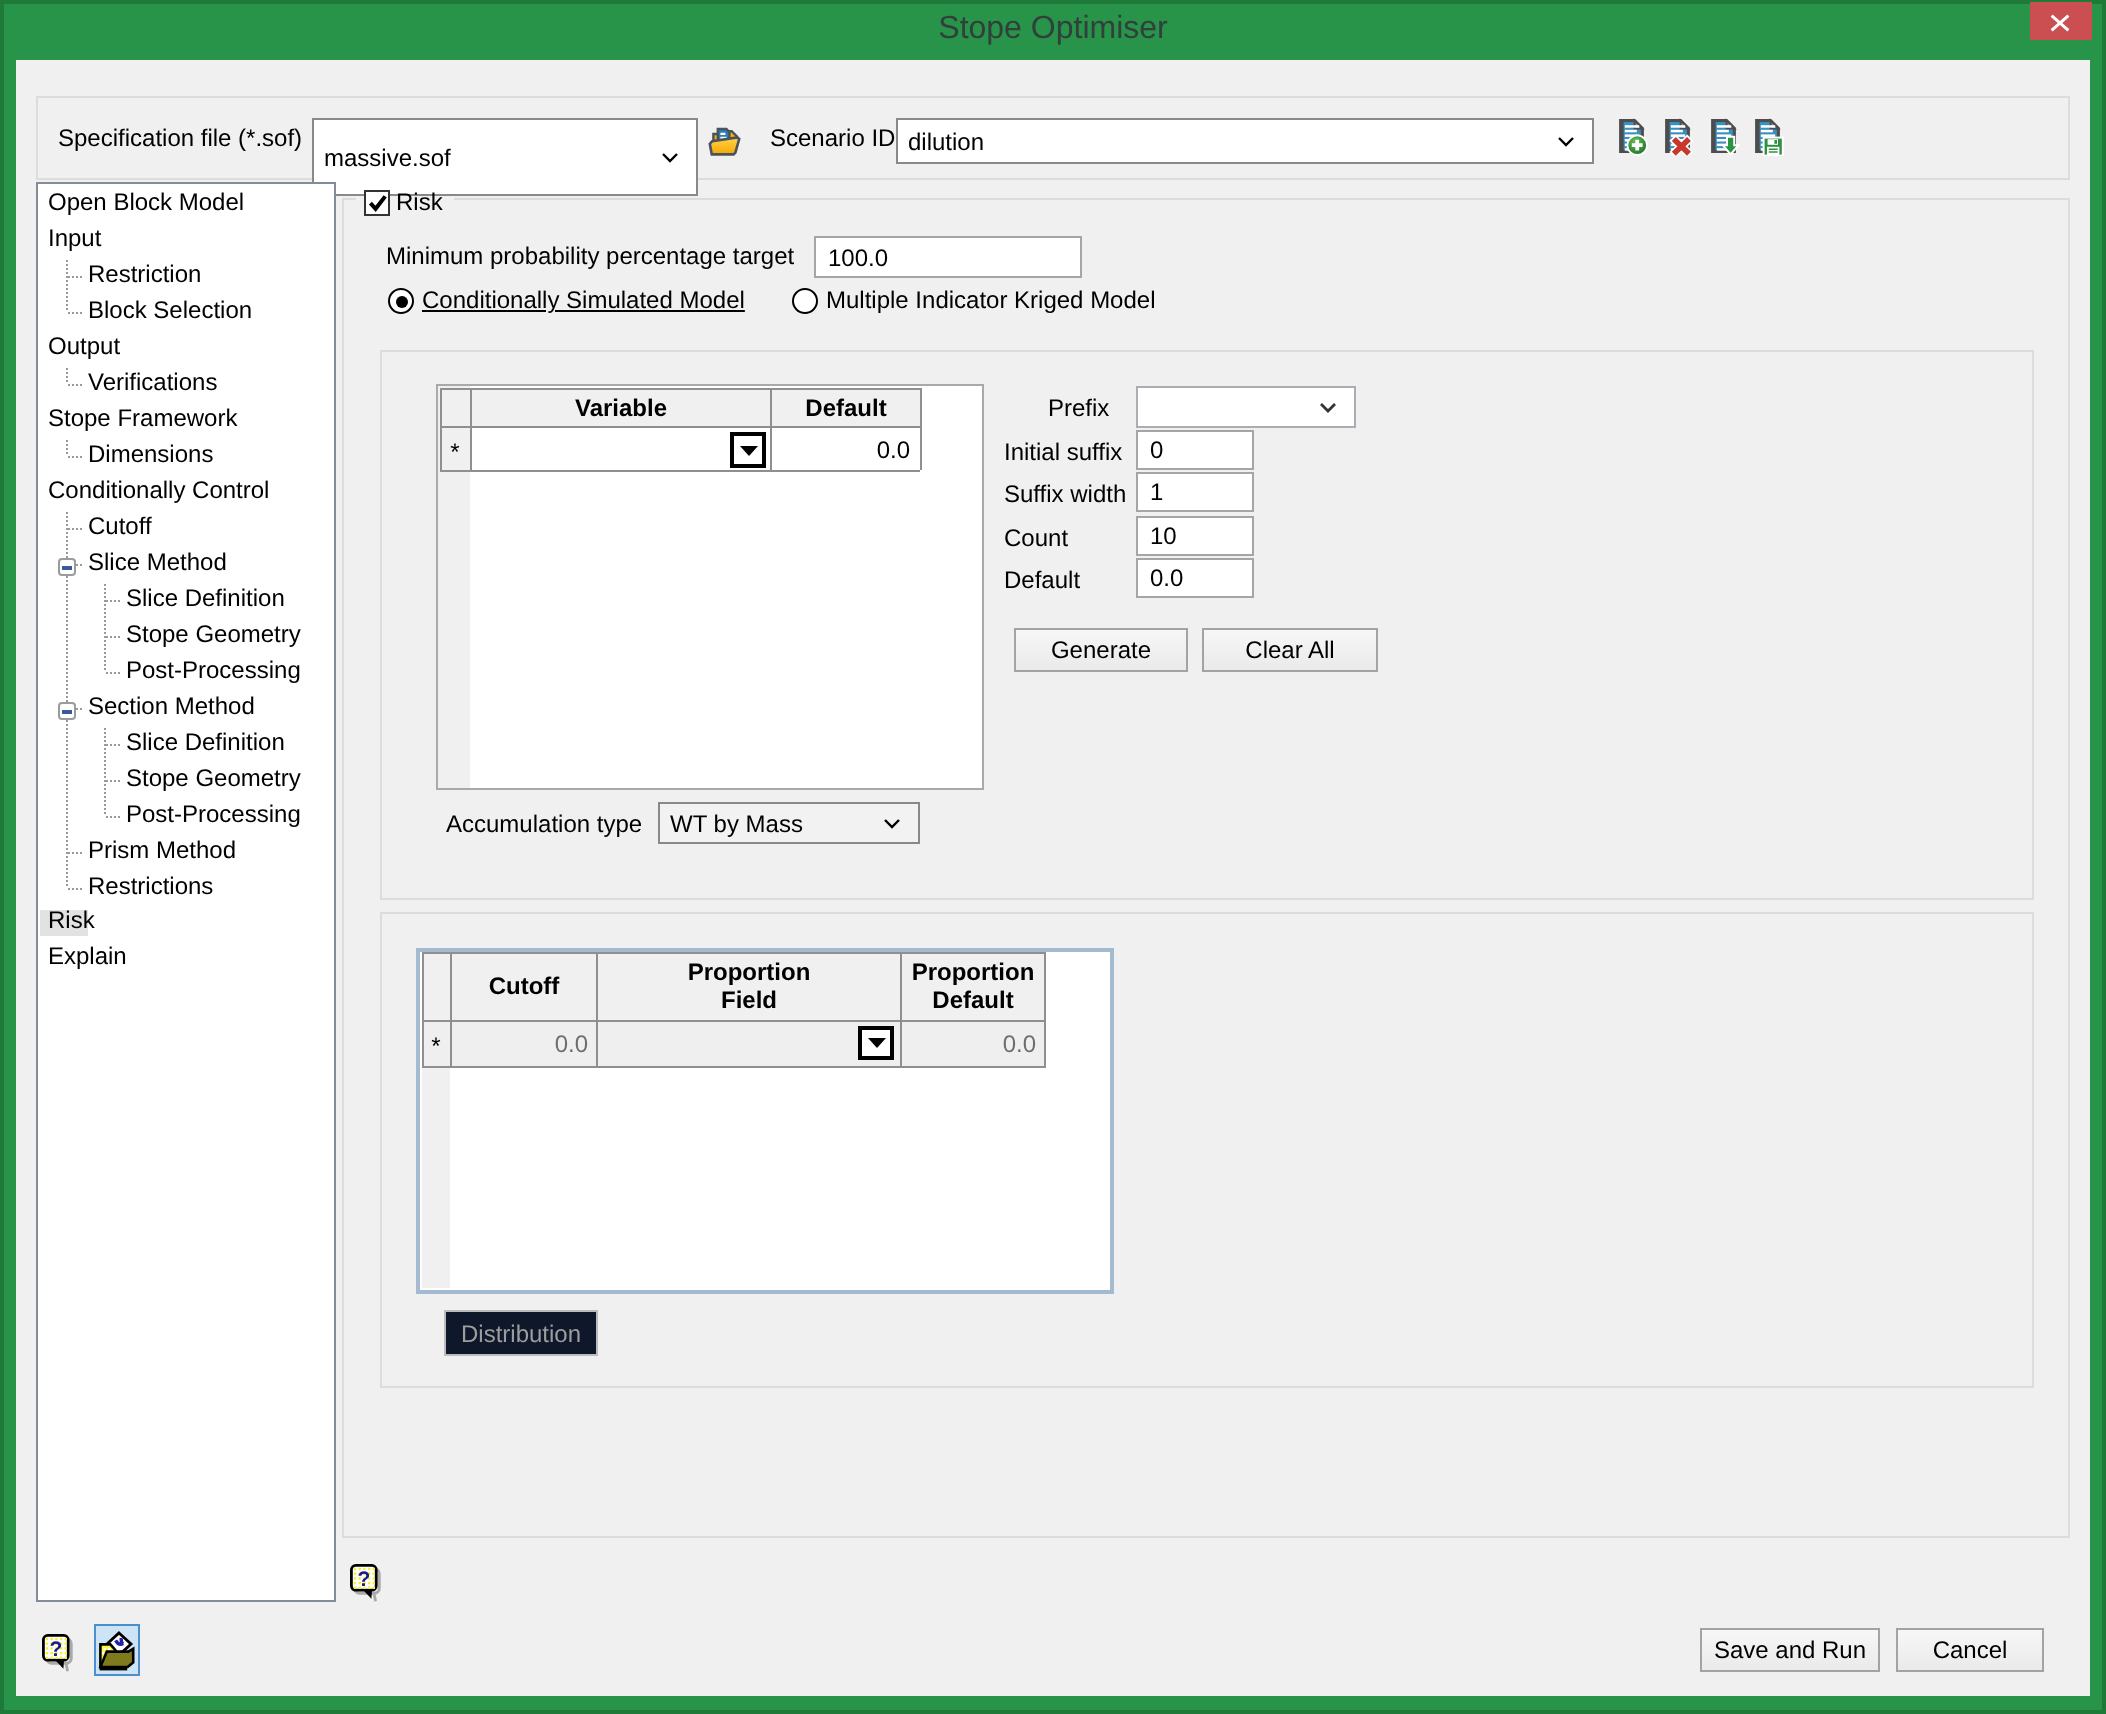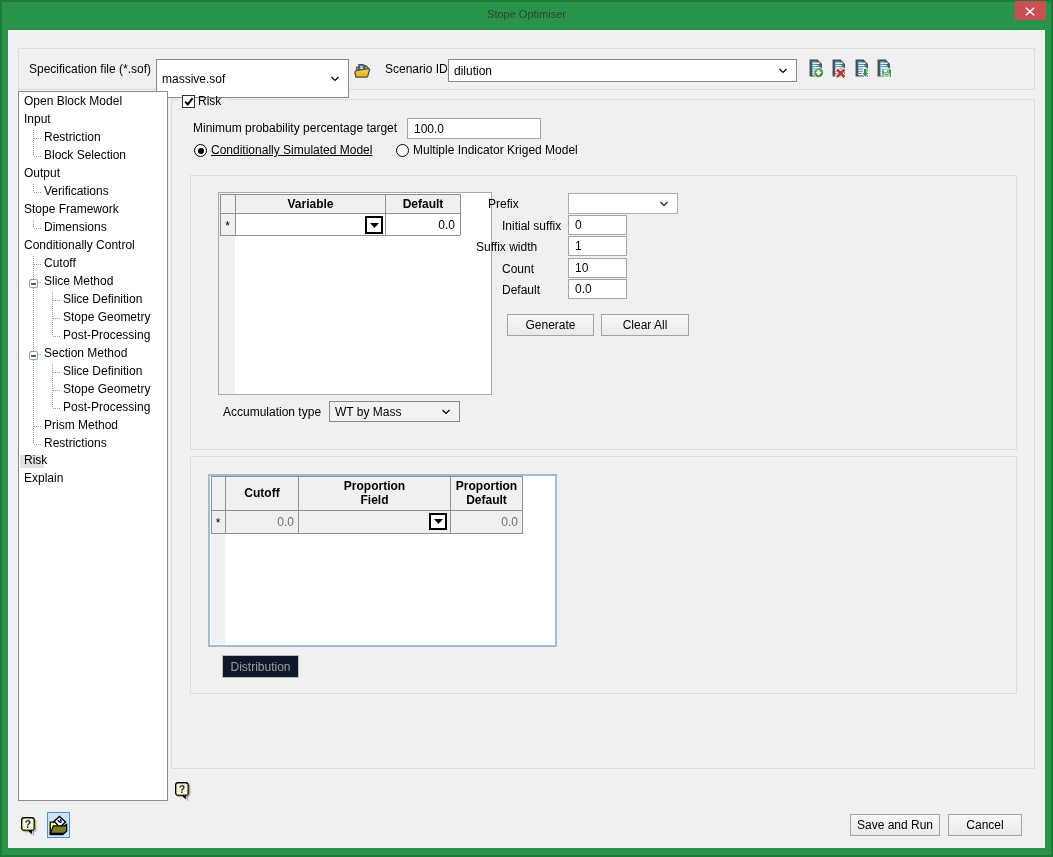--- a/index.html
+++ b/index.html
@@ -1,20 +1,20 @@
 <!DOCTYPE html>
 <html><head>
 <meta charset="utf-8">
 <style>
 * { margin:0; padding:0; box-sizing:border-box; }
 html,body { width:1053px; height:857px; overflow:hidden; }
 body { position:relative; background:#28944a; font-family:"Liberation Sans", sans-serif; font-size:12px; color:#000; }
 .abs { position:absolute; }
 .frame-line { position:absolute; background:#1e7a38; }
-#title { position:absolute; top:0; left:0; width:1053px; height:30px; text-align:center; line-height:29px; font-size:11px; color:#31403a; }
+#title { position:absolute; top:0; left:0; width:1053px; height:30px; text-align:center; line-height:29px; font-size:16px; color:#31403a; }
 #close { position:absolute; left:1015px; top:1px; width:31px; height:19px; background:#cb4f50; }
 #close svg { position:absolute; left:10px; top:6px; }
 #content { position:absolute; left:8px; top:30px; width:1037px; height:818px; background:#f0f0f0; }
 .panelborder { position:absolute; border:1px solid #dcdcdc; }
 .lightline { position:absolute; background:#dcdcdc; }
 .tb { position:absolute; background:#fff; border:1px solid #a5a5a5; padding-left:6px; display:flex; align-items:center; }
 .combo { position:absolute; background:#fff; border:1px solid #898989; display:flex; align-items:center; padding-left:5px; }
 .combo .chev { position:absolute; right:8px; top:50%; margin-top:-4px; }
 .btn { position:absolute; background:linear-gradient(#f7f7f7,#eaeaea); border:1px solid #a3a3a3; display:flex; align-items:center; justify-content:center; font-size:12px; }
 .lbl { position:absolute; white-space:nowrap; font-size:12px; }
@@ -222,29 +222,29 @@
 <div class="lbl bold" style="left:228px;top:167px;width:149px;text-align:center;">Variable</div>
 <div class="lbl bold" style="left:378px;top:167px;width:74px;text-align:center;">Default</div>
 <div class="lbl" style="left:212px;top:189px;width:15px;text-align:center;">*</div>
 <div class="abs" style="left:357px;top:186px;width:18px;height:18px;background:#fff;border:2px solid #000;"></div>
 <svg class="abs" style="left:362px;top:193px;" width="9" height="5" viewBox="0 0 9 5">
         <path d="M0 0 L9 0 L4.5 5 Z" fill="#000"></path>
       </svg>
 <div class="lbl" style="left:378px;top:188px;width:69px;text-align:right;">0.0</div>
 </div>
 
-    <div class="lbl" style="left:480px;top:167px;">Prefix</div>
+    <div class="lbl" style="left:516px;top:167px;">Prefix</div>
     <div class="combo" style="left:560px;top:163px;width:110px;height:21px;background:#fff;border-color:#abadb3;">
       <svg class="chev" width="10" height="8" viewBox="0 0 10 8">
         <path d="M1.5 2 L5 5.5 L8.5 2" fill="none" stroke="#333" stroke-width="1.4"></path>
       </svg>
     </div>
     <div class="lbl" style="left:494px;top:189px;">Initial suffix</div>
     <div class="tb" style="left:560px;top:185px;width:59px;height:20px;">0</div>
-    <div class="lbl" style="left:468px;top:210px;">Suffix width</div>
+    <div class="lbl" style="left:494px;top:210px;">Suffix width</div>
     <div class="tb" style="left:560px;top:206px;width:59px;height:20px;">1</div>
     <div class="lbl" style="left:494px;top:232px;">Count</div>
     <div class="tb" style="left:560px;top:228px;width:59px;height:20px;">10</div>
     <div class="lbl" style="left:494px;top:253px;">Default</div>
     <div class="tb" style="left:560px;top:249px;width:59px;height:20px;">0.0</div>
     <div class="btn" style="left:499px;top:284px;width:87px;height:22px;">Generate</div>
     <div class="btn" style="left:593px;top:284px;width:88px;height:22px;">Clear All</div>
 
     <div class="lbl" style="left:215px;top:375px;">Accumulation type</div>
     <div class="combo" style="left:321px;top:371px;width:131px;height:21px;background:#f2f2f2;">WT by Mass

